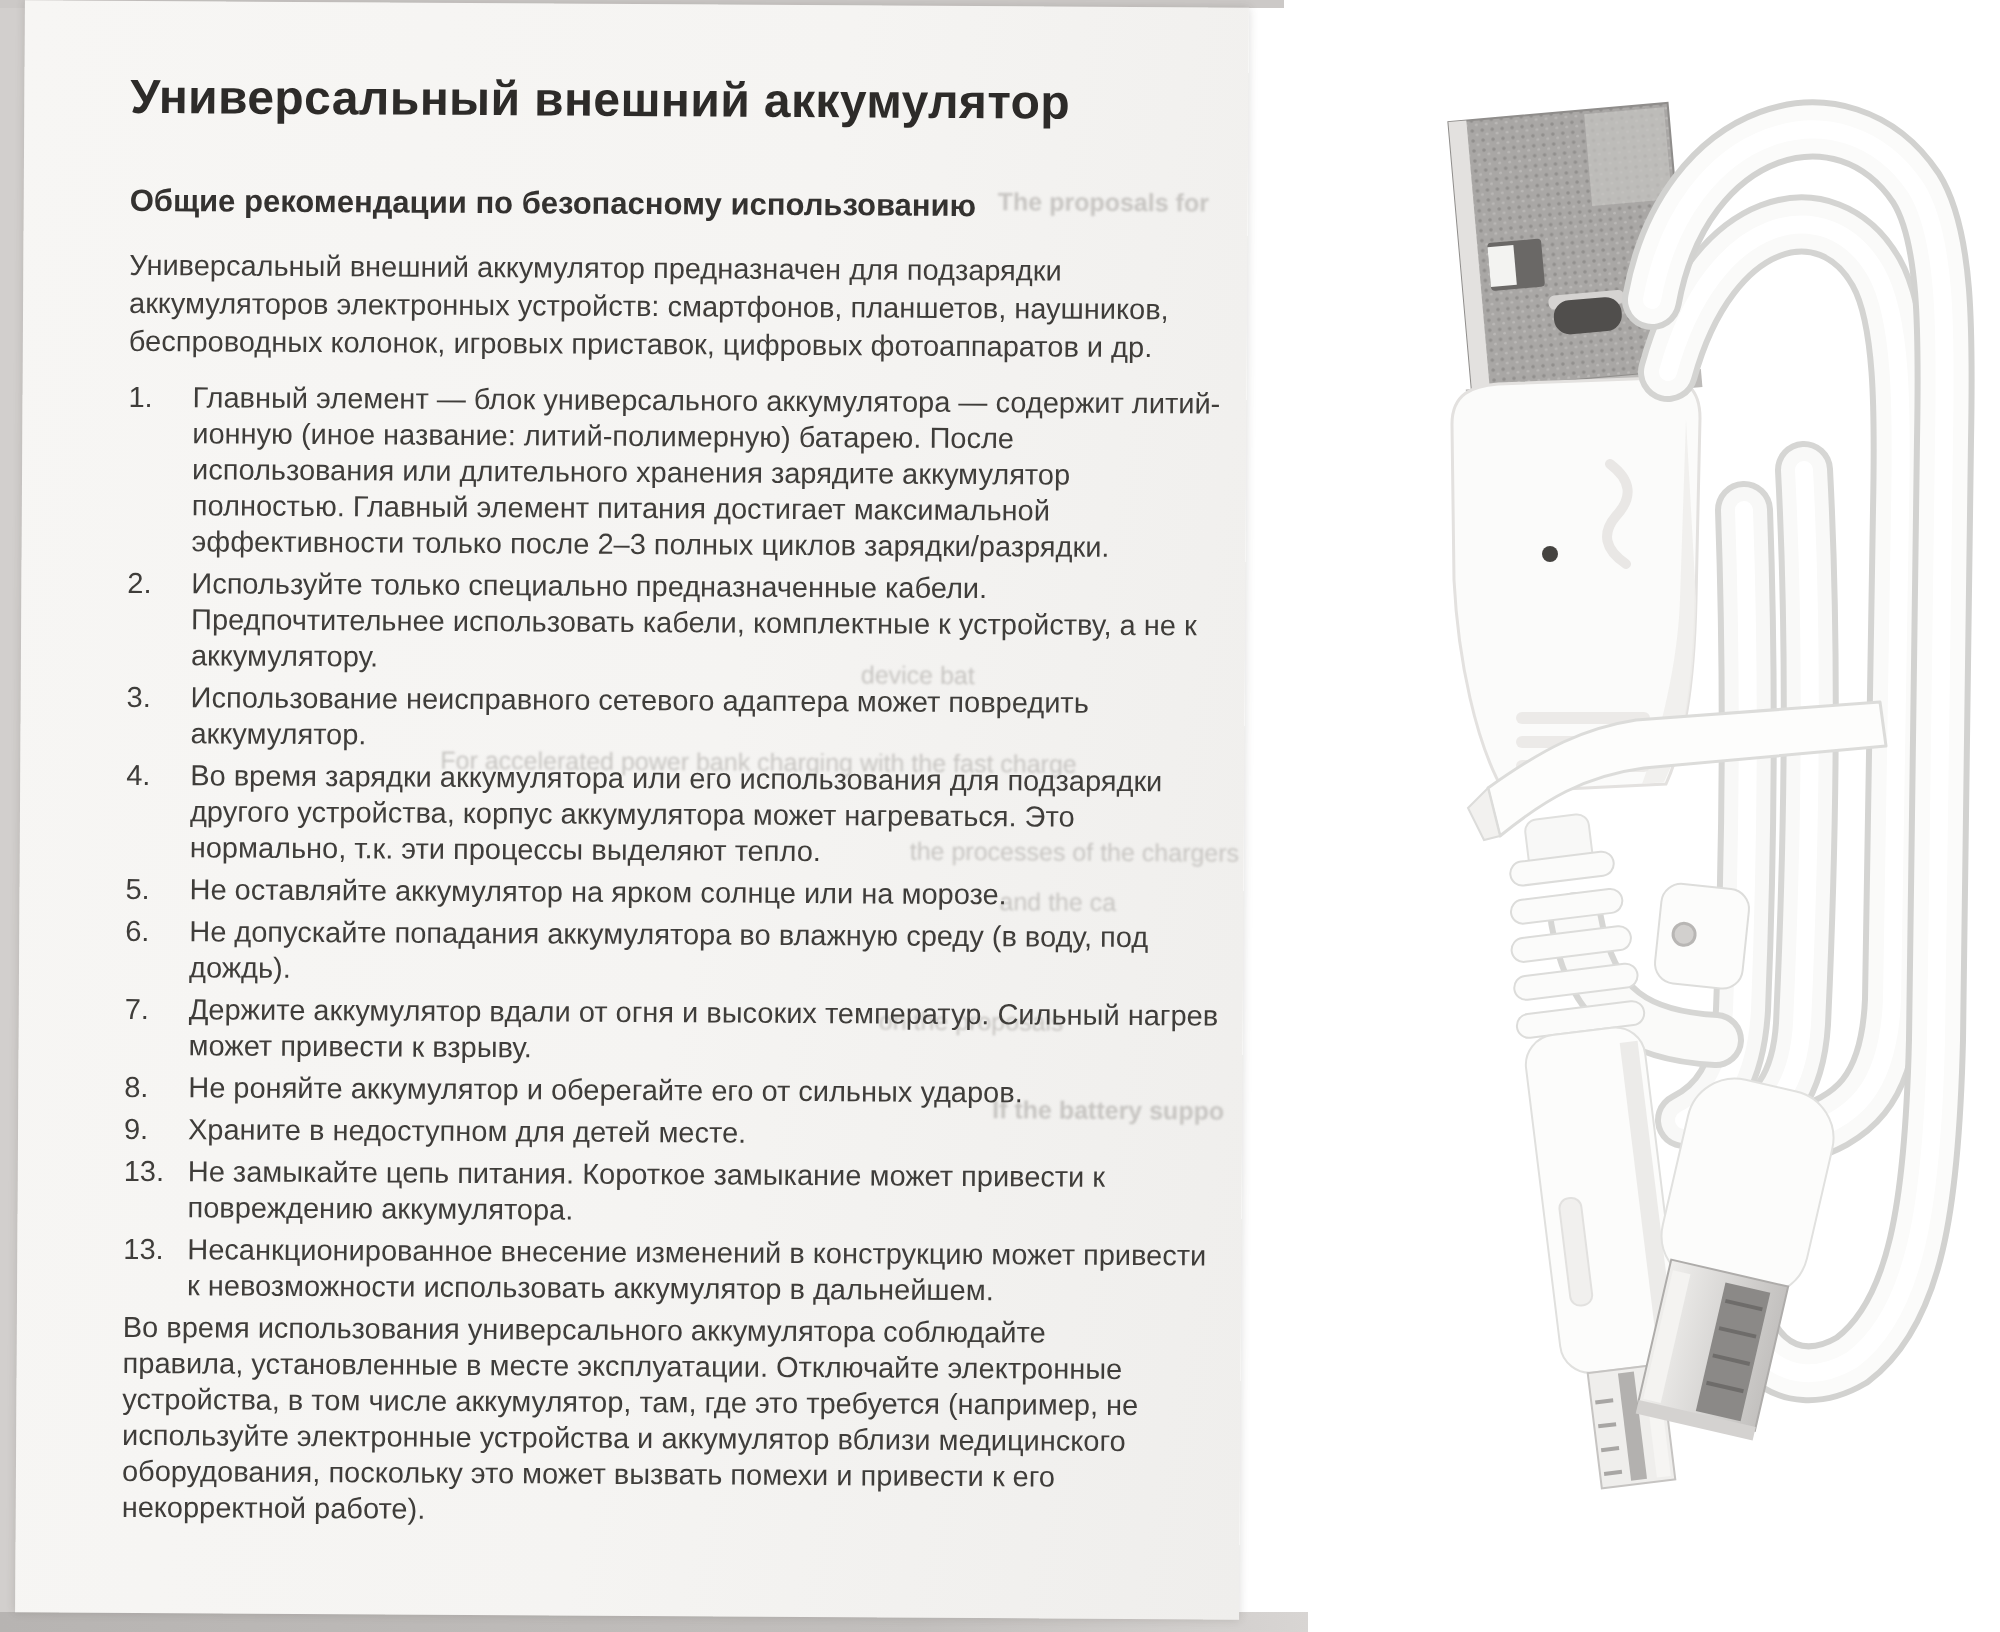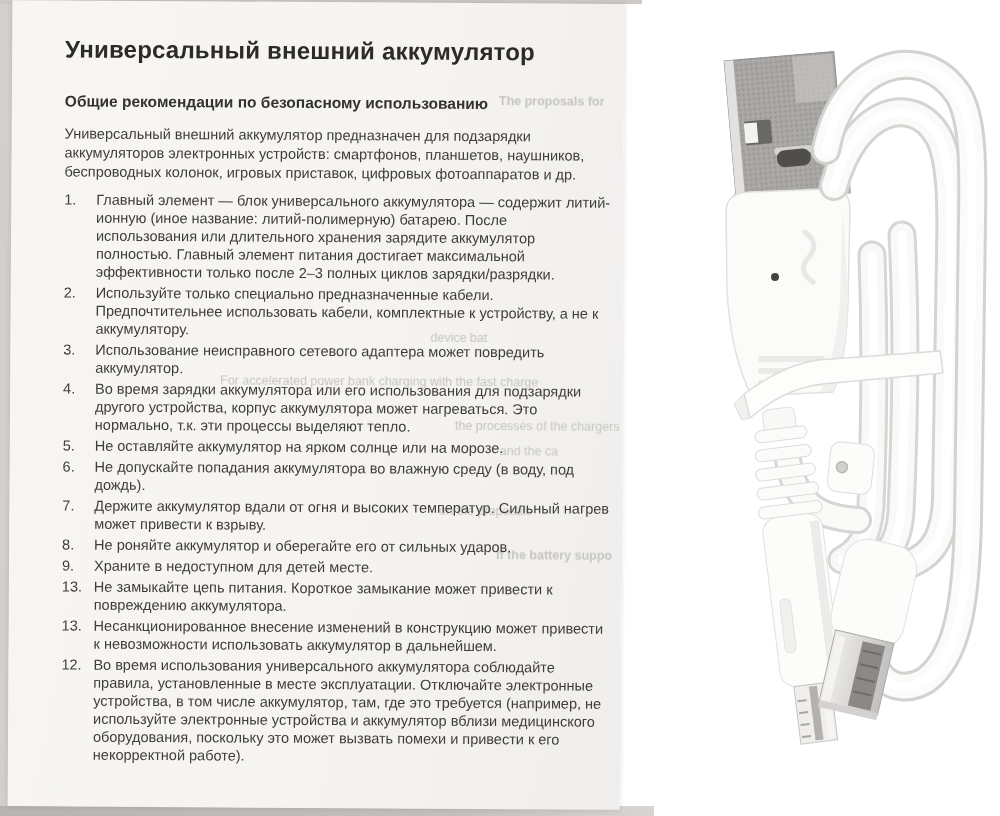--- a/index.html
+++ b/index.html
@@ -118,21 +118,20 @@
         <span class="num">13.</span>
         <span class="txt">Не замыкайте цепь питания. Короткое замыкание может привести к повреждению аккумулятора.</span>
       </li>
 
       <li>
         <span class="num">13.</span>
         <span class="txt">Несанкционированное внесение изменений в конструкцию может привести к невозможности использовать аккумулятор в дальнейшем.</span>
       </li>
 
       <li>
-        <span class="num">12.</span>
         <span class="txt">Во время использования универсального аккумулятора соблюдайте правила, установленные в месте эксплуатации. Отключайте электронные устройства, в том числе аккумулятор, там, где это требуется (например, не используйте электронные устройства и аккумулятор вблизи медицинского оборудования, поскольку это может вызвать помехи и привести к его некорректной работе).</span>
       </li>
     </ol>
 </div>
 
 <svg class="cable-photo" viewBox="0 0 380 816">
   <defs>
     <pattern id="grain" width="5" height="5" patternUnits="userSpaceOnUse">
       <rect width="5" height="5" fill="#a9a7a5"></rect>
       <circle cx="1.5" cy="1.5" r="0.9" fill="#918f8d"></circle>

